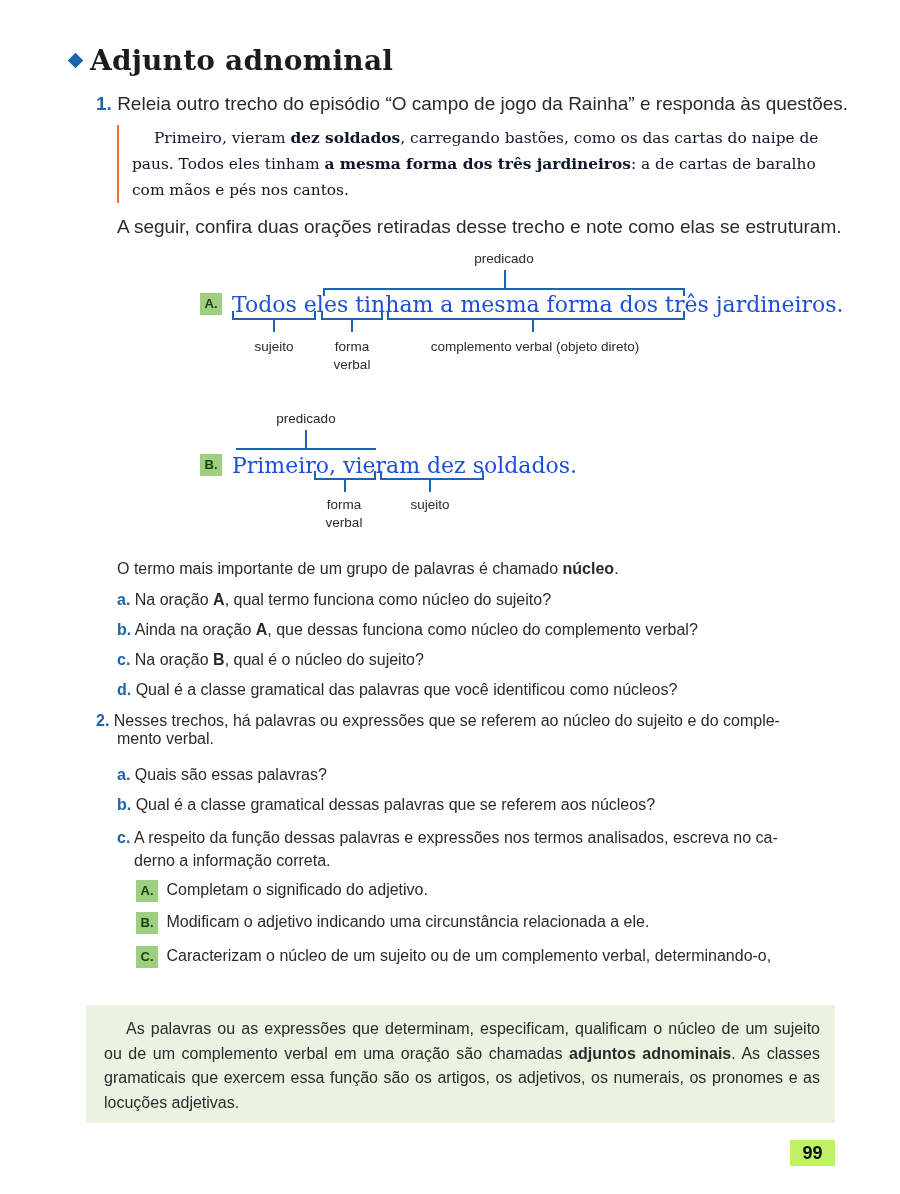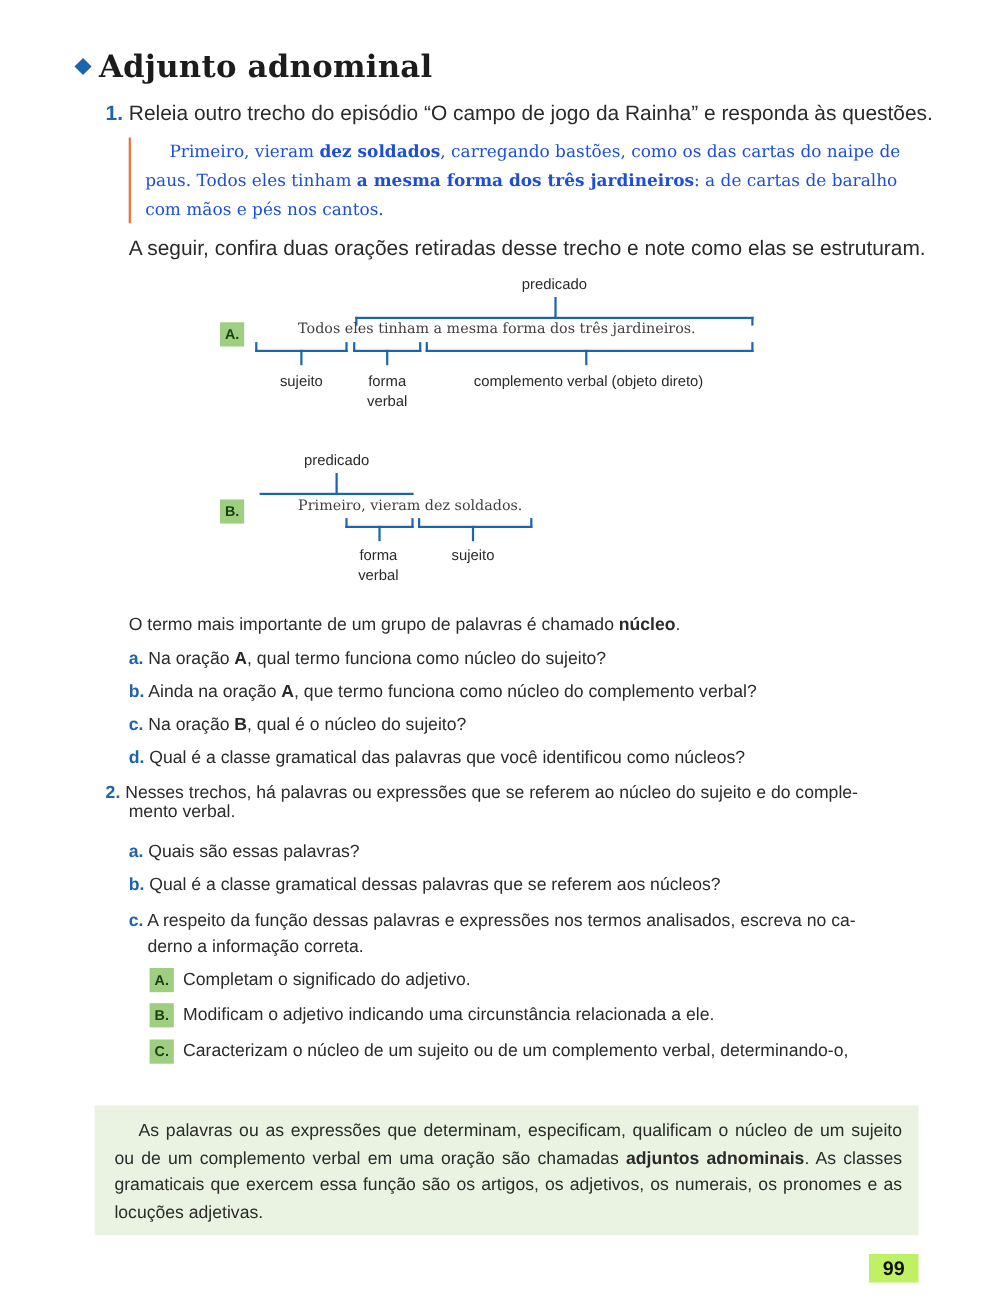--- a/index.html
+++ b/index.html
@@ -14,24 +14,24 @@
     }
     .diamond {
       display: inline-block; width: 11px; height: 11px; background: #1a64b0;
       transform: rotate(45deg); margin: 0 9px 5px 6px; vertical-align: middle;
     }
     .sans { font-family: "Liberation Sans Narrow", "Liberation Sans", sans-serif; font-size: 19px; color: #2a2a2a; }
     .num { color: #1a64b0; font-weight: bold; }
     .quote {
       left: 117px; top: 125px; width: 720px; border-left: 2px solid #e8703a;
       padding-left: 13px; font-family: "DejaVu Serif", serif; font-size: 15.4px;
-      line-height: 26px; color: #1d4ed8;
+      line-height: 26px; color: #0f172a;
     }
     .quote .ind { display: inline-block; width: 22px; }
-    .serif-line { font-family: "DejaVu Serif", serif; font-size: 13px; color: #404040; white-space: nowrap; margin-left: 39px; }
+    .serif-line { font-family: "DejaVu Serif", serif; font-size: 22px; color: #1d4ed8; white-space: nowrap; }
     .badge {
       display: inline-block; background: #9ecf80; color: #1c3d12; font-weight: bold;
       font-family: "Liberation Sans", sans-serif; font-size: 13px; width: 22px; height: 22px;
       line-height: 22px; text-align: center;
     }
     .lbl { font-family: "Liberation Sans", sans-serif; font-size: 13.5px; color: #2a2a2a; line-height: 18px; text-align: center; }
     .line { position: absolute; background: #1a64b0; }
     .item { font-family: "Liberation Sans", sans-serif; font-size: 16px; color: #2a2a2a; }
     .let { color: #1a64b0; font-weight: bold; }
     .box {
@@ -121,21 +121,21 @@
 </div>
 
 <div class="abs item" style="left:117px; top:560px;">
   <span>O termo mais importante de um grupo de palavras é chamado </span><b>núcleo</b><span>.</span>
 </div>
 
 <div class="abs item" style="left:117px; top:591px;">
   <span class="let">a.</span> <span>Na oração </span><b>A</b><span>, qual termo funciona como núcleo do sujeito?</span>
 </div>
 <div class="abs item" style="left:117px; top:621px;">
-  <span class="let">b.</span> <span>Ainda na oração </span><b>A</b><span>, que termo funciona como núcleo do complemento verbal?</span>
+  <span class="let">b.</span> <span>Ainda na oração </span><b>A</b><span>, que dessas funciona como núcleo do complemento verbal?</span>
 </div>
 <div class="abs item" style="left:117px; top:651px;">
   <span class="let">c.</span> <span>Na oração </span><b>B</b><span>, qual é o núcleo do sujeito?</span>
 </div>
 <div class="abs item" style="left:117px; top:681px;">
   <span class="let">d.</span> <span>Qual é a classe gramatical das palavras que você identificou como núcleos?</span>
 </div>
 
 <div class="abs item" style="left:96px; top:712px; width:740px;">
   <span class="num">2.</span> <span>Nesses trechos, há palavras ou expressões que se referem ao núcleo do sujeito e do comple-</span><br>

